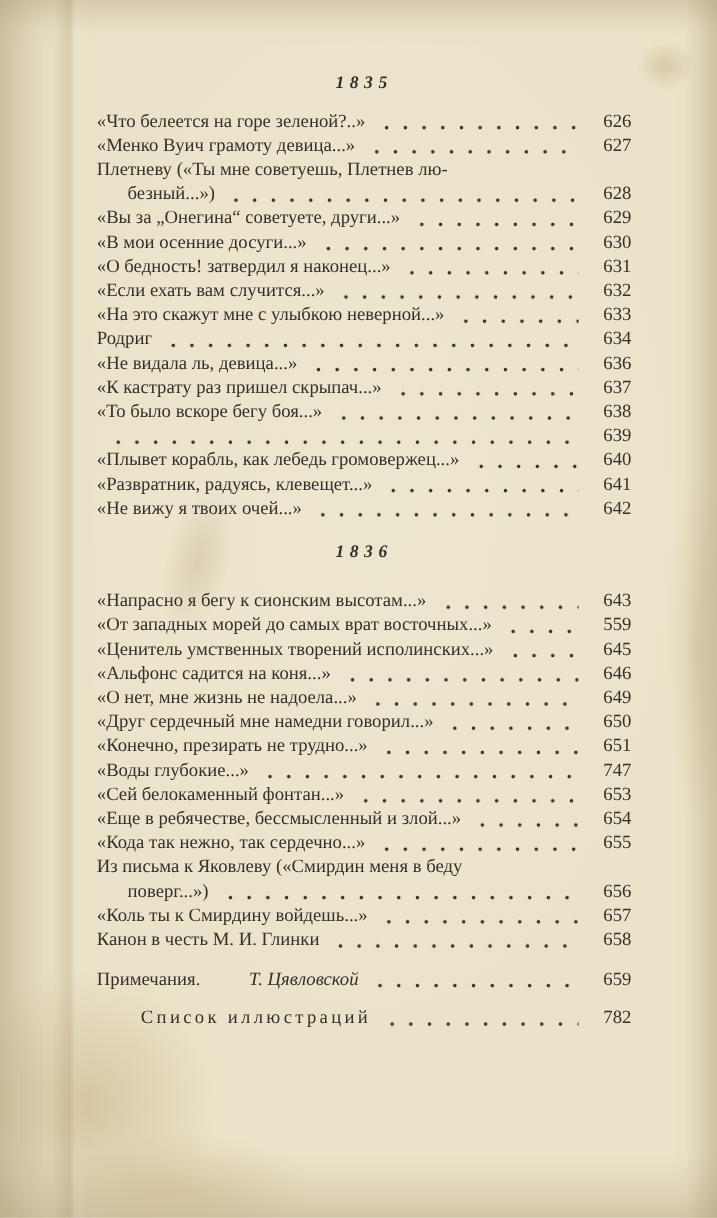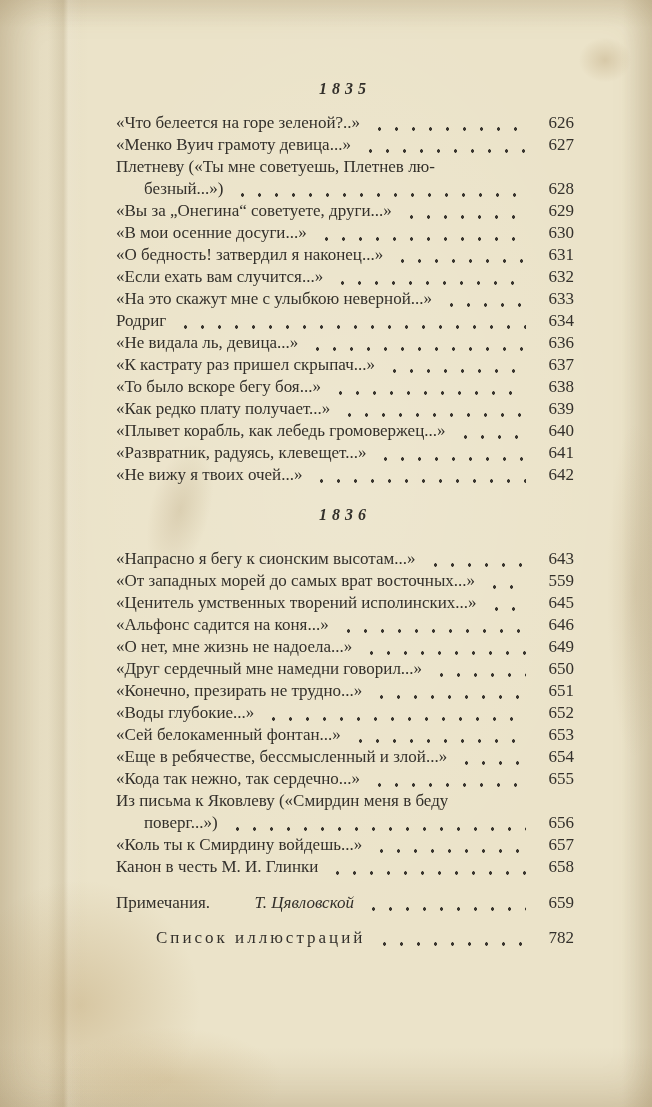--- a/index.html
+++ b/index.html
@@ -44,22 +44,22 @@
     left: 570px; top: 30px; width: 70px; height: 60px;
     background: radial-gradient(closest-side, rgba(158,126,74,0.26), transparent 75%);
   }
   .stain-right-mid {
     left: 600px; top: 380px; width: 70px; height: 420px;
     background: radial-gradient(closest-side, rgba(150,120,70,0.14), transparent 80%);
   }
 
   .content {
     position: absolute;
-    top: 16px; left: 0; right: 0;
-    padding: 62px 78px 0 116px;
+    top: 3px; left: 0; right: 0;
+    padding: 62px 78px 0 88px;
     font-size: 17px;
     line-height: 22px;
   }
 
   .year-heading {
     text-align: center;
     font-style: italic;
     font-weight: bold;
     font-size: 16px;
     letter-spacing: 5px;
@@ -176,21 +176,20 @@
             <span class="entry-title">«К кастрату раз пришел скрыпач...»</span>
             <span class="leader"></span>
             <span class="page-num">637</span>
           </div>
           <div class="entry-row">
             <span class="entry-title">«То было вскоре бегу боя...»</span>
             <span class="leader"></span>
             <span class="page-num">638</span>
           </div>
           <div class="entry-row">
-            <span class="entry-title">«Как редко плату получает...»</span>
             <span class="leader"></span>
             <span class="page-num">639</span>
           </div>
           <div class="entry-row">
             <span class="entry-title">«Плывет корабль, как лебедь громовержец...»</span>
             <span class="leader"></span>
             <span class="page-num">640</span>
           </div>
           <div class="entry-row">
             <span class="entry-title">«Развратник, радуясь, клевещет...»</span>
@@ -236,21 +235,21 @@
             <span class="page-num">650</span>
           </div>
           <div class="entry-row">
             <span class="entry-title">«Конечно, презирать не трудно...»</span>
             <span class="leader"></span>
             <span class="page-num">651</span>
           </div>
           <div class="entry-row">
             <span class="entry-title">«Воды глубокие...»</span>
             <span class="leader"></span>
-            <span class="page-num">652</span>
+            <span class="page-num">747</span>
           </div>
           <div class="entry-row">
             <span class="entry-title">«Сей белокаменный фонтан...»</span>
             <span class="leader"></span>
             <span class="page-num">653</span>
           </div>
           <div class="entry-row">
             <span class="entry-title">«Еще в ребячестве, бессмысленный и злой...»</span>
             <span class="leader"></span>
             <span class="page-num">654</span>

